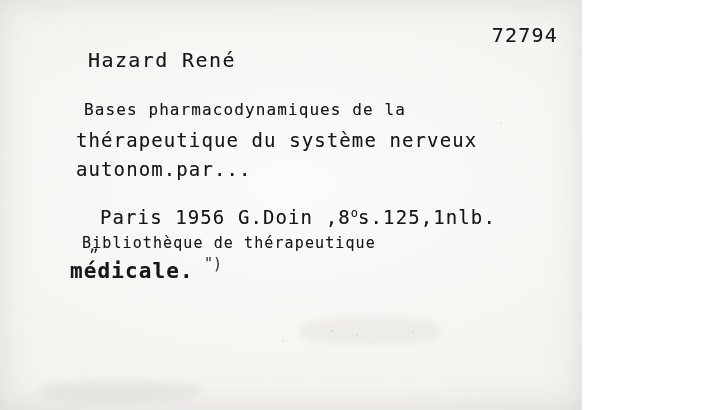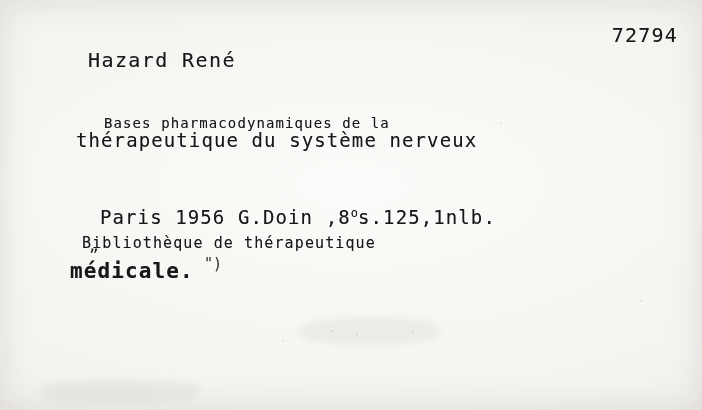--- a/index.html
+++ b/index.html
@@ -8,21 +8,21 @@
     background: #ffffff;
   }
   body {
     width: 702px;
     height: 410px;
     overflow: hidden;
     font-family: "DejaVu Sans Mono", "Liberation Mono", monospace;
   }
   .card {
     position: relative;
-    width: 702px;
+    width: 582px;
     height: 410px;
     background: #f7f7f5;
     box-sizing: border-box;
     overflow: hidden;
   }
   
   .paper-tone {
     position: absolute;
     inset: 0;
     background:
@@ -60,21 +60,21 @@
     top: 23px;
     right: 24px;
     letter-spacing: 1.2px;
   }
   .author {
     font-size: 20px;
     top: 48px;
     left: 88px;
     letter-spacing: 1.4px;
   }
-  .body1 { font-size: 14px; top: 100px; left: 104px; letter-spacing: 1.1px; margin-top: 15px; }
+  .body1 { font-size: 16px; top: 100px; left: 84px; letter-spacing: 1.1px; }
   .body2 { font-size: 19px; top: 129px; left: 76px;  letter-spacing: 1.1px; text-align: right; }
   .body3 { font-size: 19px; top: 158px; left: 76px;  letter-spacing: 1.1px; }
   .imp1  { font-size: 19px; top: 206px; left: 100px; letter-spacing: 1.1px; }
   .imp2  { font-size: 15px; top: 234px; left: 82px;  letter-spacing: 1.1px; }
   .imp3  { font-size: 21px; top: 259px; left: 70px;  letter-spacing: 1.1px; font-weight: bold; }
 
   .sup {
     font-size: 12px;
     vertical-align: super;
     letter-spacing: 0;
@@ -119,20 +119,21 @@
   <div class="text-layer">
 
     <div class="tline num">72794</div>
 
     <div class="tline author">Hazard René</div>
 
     <div class="tline body1">Bases pharmacodynamiques de la</div>
 
     <div class="tline body2">thérapeutique du système nerveux</div>
 
+    <div class="tline body3">autonom.par...</div>
 
     <div class="tline imp1">Paris 1956 G.Doin ,8<span class="sup">o</span>s.125,1nlb.</div>
 
     <span class="quote-open">„</span>
 
     <div class="tline imp2">Bibliothèque de thérapeutique</div>
 
     <div class="tline imp3">médicale.</div>
 
     <span class="quote-close">")</span>

